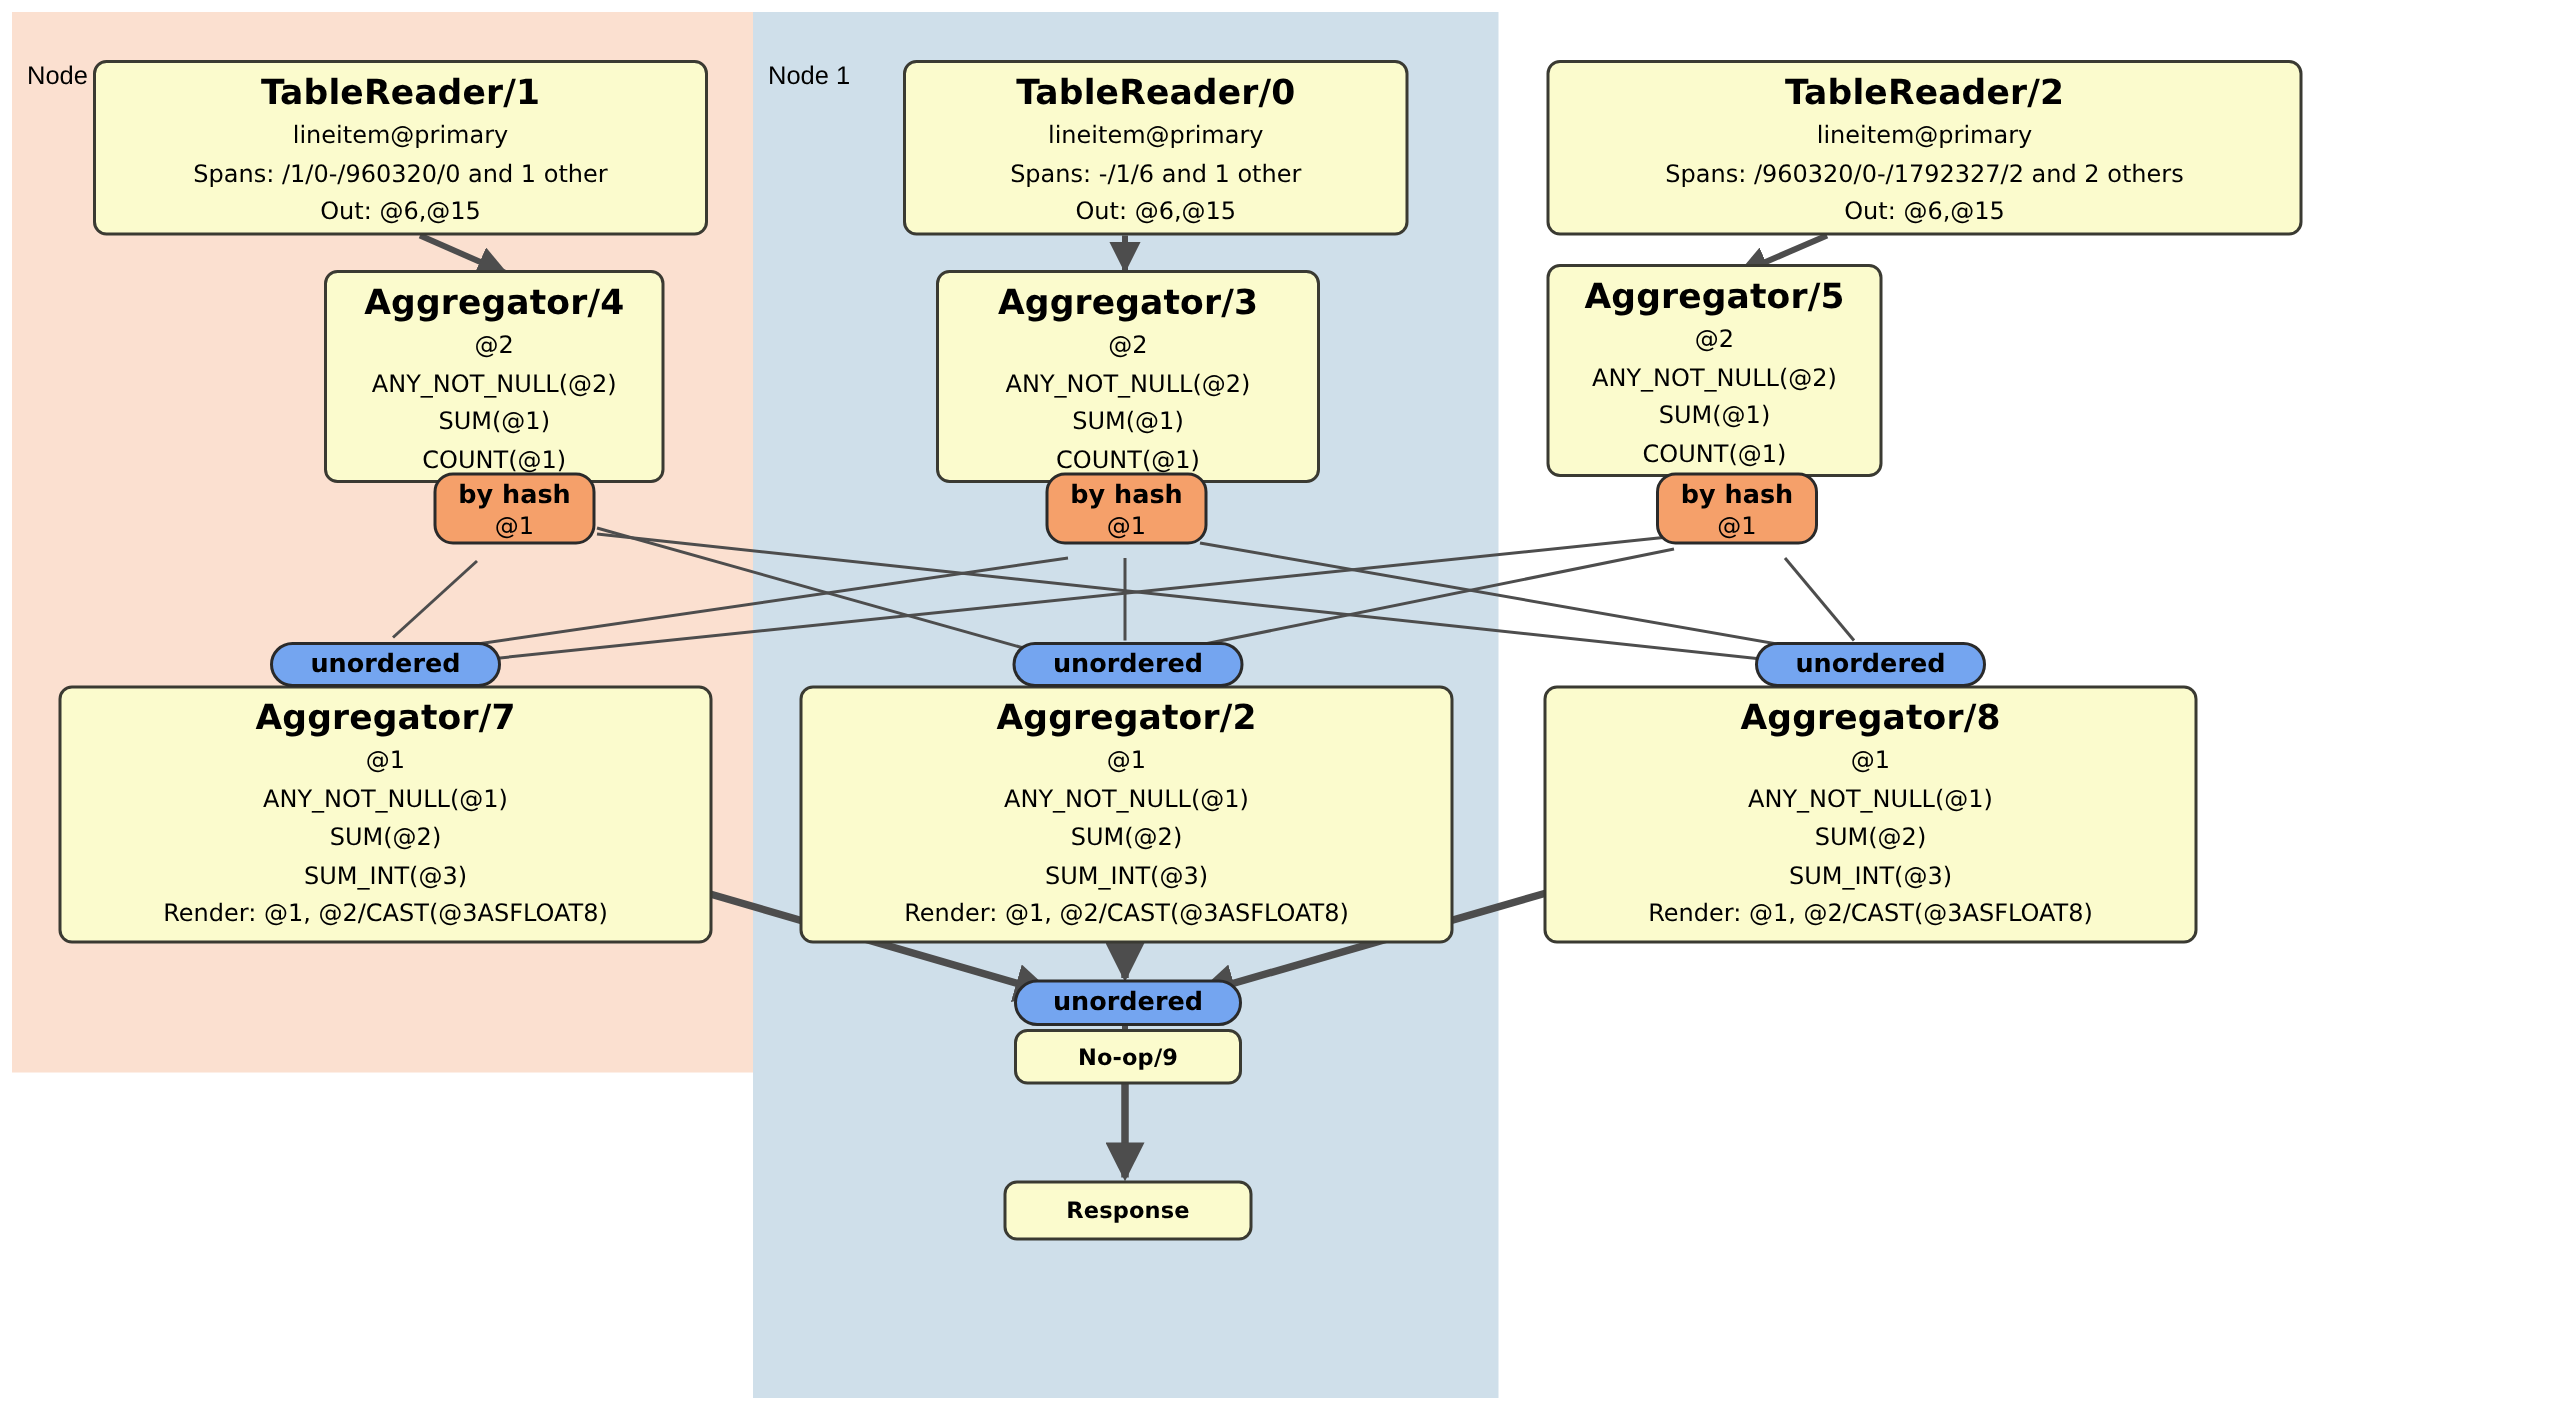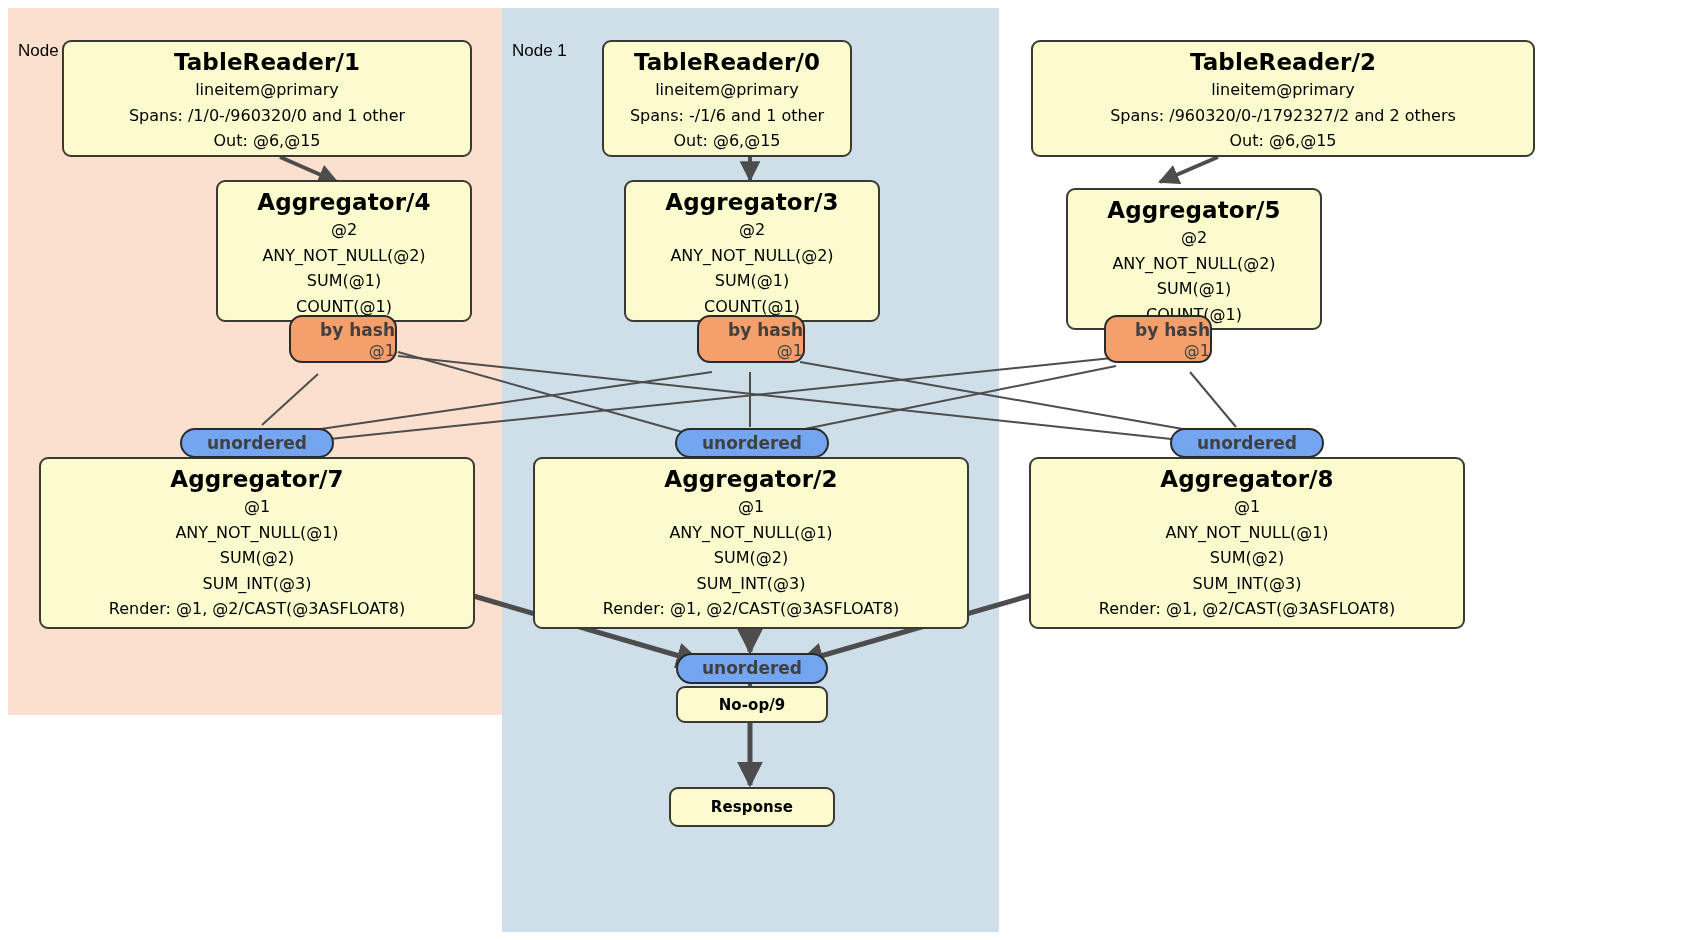--- a/index.html
+++ b/index.html
@@ -39,21 +39,21 @@
 
   .box.compact{
     padding:0;display:flex;align-items:center;justify-content:center;
   }
   .box.compact .title{font-size:15px;line-height:26px;}
 
   
   .badge{
     position:absolute;box-sizing:border-box;
     border:2px solid #2a2a2a;
-    text-align:right;color:#404040;
+    text-align:center;color:#000000;
     font-family:"DejaVu Sans", sans-serif;
     z-index:8;
   }
   .badge .b1{font-weight:bold;font-size:17px;line-height:21px;}
   .badge .b2{font-size:16px;line-height:20px;}
   .badge.hash{
     background:#f5a06a;border-radius:13px;padding-top:3px;
   }
   .badge.unordered{
     background:#74a5f0;border-radius:16px;
@@ -117,51 +117,51 @@
     </g>
   </svg>
 
   <div class="box" id="tr1" style="left:62px;top:40px;width:410px;height:117px;">
     <div class="title">TableReader/1</div>
     <div class="line">lineitem@primary</div>
     <div class="line">Spans: /1/0-/960320/0 and 1 other</div>
     <div class="line">Out: @6,@15</div>
   </div>
 
-  <div class="box" id="tr0" style="left:602px;top:40px;width:250px;height:117px;">
+  <div class="box" id="tr0" style="left:602px;top:40px;width:337px;height:117px;">
     <div class="title">TableReader/0</div>
     <div class="line">lineitem@primary</div>
     <div class="line">Spans: -/1/6 and 1 other</div>
     <div class="line">Out: @6,@15</div>
   </div>
 
   <div class="box" id="tr2" style="left:1031px;top:40px;width:504px;height:117px;">
     <div class="title">TableReader/2</div>
     <div class="line">lineitem@primary</div>
     <div class="line">Spans: /960320/0-/1792327/2 and 2 others</div>
     <div class="line">Out: @6,@15</div>
   </div>
 
-  <div class="box" id="ag4" style="left:216px;top:180px;width:256px;height:142px;">
+  <div class="box" id="ag4" style="left:216px;top:180px;width:227px;height:142px;">
     <div class="title">Aggregator/4</div>
     <div class="line">@2</div>
     <div class="line">ANY_NOT_NULL(@2)</div>
     <div class="line">SUM(@1)</div>
     <div class="line">COUNT(@1)</div>
   </div>
 
   <div class="box" id="ag3" style="left:624px;top:180px;width:256px;height:142px;">
     <div class="title">Aggregator/3</div>
     <div class="line">@2</div>
     <div class="line">ANY_NOT_NULL(@2)</div>
     <div class="line">SUM(@1)</div>
     <div class="line">COUNT(@1)</div>
   </div>
 
-  <div class="box" id="ag5" style="left:1031px;top:188px;width:256px;height:142px;margin-left:35px;">
+  <div class="box" id="ag5" style="left:1031px;top:176px;width:224px;height:142px;">
     <div class="title">Aggregator/5</div>
     <div class="line">@2</div>
     <div class="line">ANY_NOT_NULL(@2)</div>
     <div class="line">SUM(@1)</div>
     <div class="line">COUNT(@1)</div>
   </div>
 
   <div class="badge hash" style="left:289px;top:315px;width:108px;height:48px;">
     <div class="b1">by hash</div>
     <div class="b2">@1</div>

